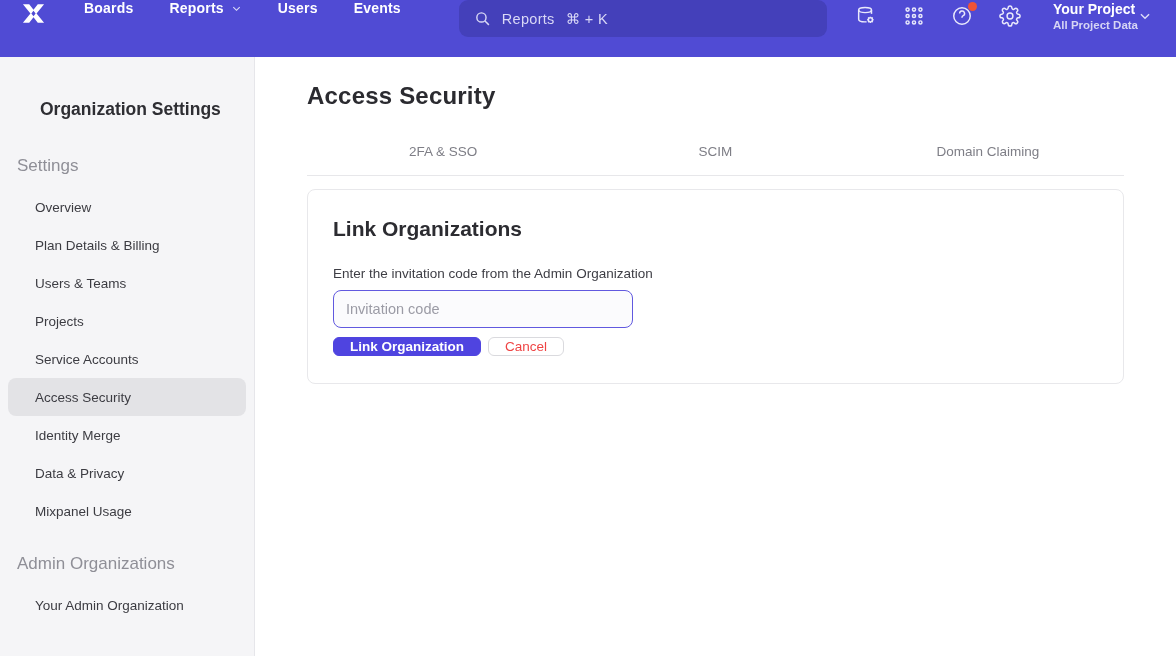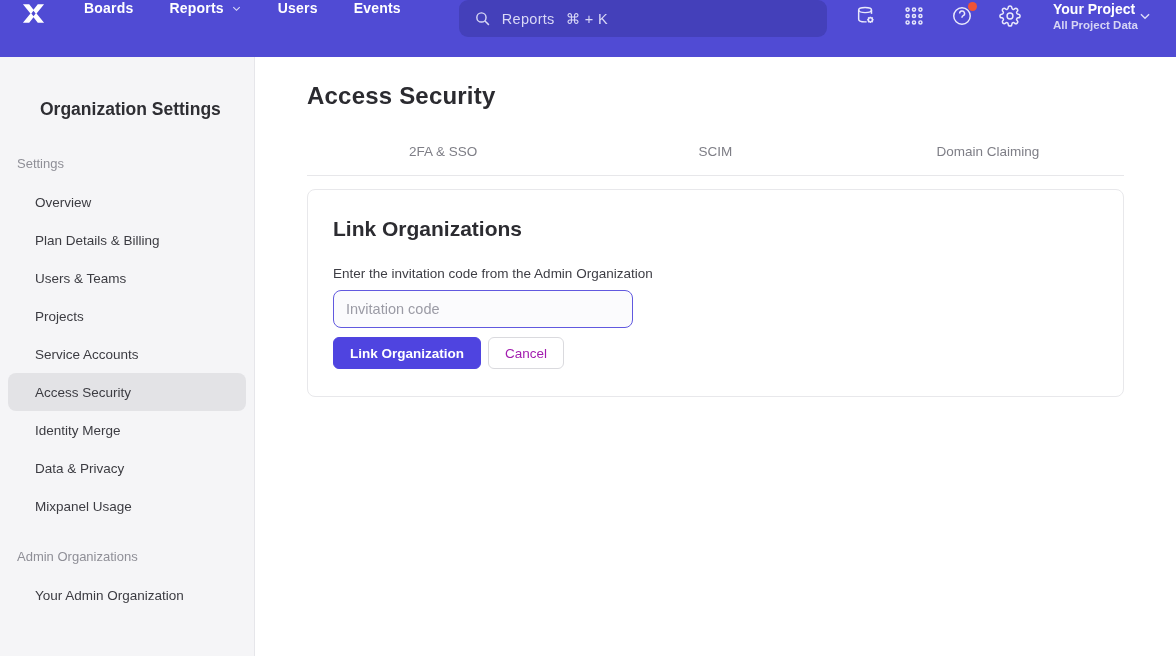--- a/index.html
+++ b/index.html
@@ -27,21 +27,21 @@
                border-radius:50%; }
   .project-switcher { display:flex; align-items:center; margin-left:6px; cursor:pointer; }
   .project-name { font-size:14px; font-weight:700; line-height:18px; color:#fff; }
   .project-sub { font-size:11.5px; font-weight:700; color:#d6d5f4; line-height:14px; }
 
   
   .app { display:flex; height:599px; }
   .sidebar { width:255px; background:#f5f5f7; border-right:1px solid #e6e6ea;
              flex:0 0 auto; }
   .sb-title { margin:42px 0 0 40px; font-size:17.5px; font-weight:700; color:#2e2e33; }
-  .sb-section-label { margin:36px 0 12px 17px; font-size:13px; color:#8f8f97; }
+  .sb-section-label { margin:36px 0 12px 17px; font-size:17px; color:#8f8f97; }
   .sb-item { height:38px; display:flex; align-items:center; padding-left:35px;
              font-size:13.5px; color:#3c3c42; cursor:pointer; }
   .sb-item.selected { background:#e3e3e6; border-radius:8px; margin:0 8px;
                       padding-left:27px; }
   .sb-section-label.second { margin-top:24px; }
 
   
   .main { flex:1; padding:0 52px; }
   .page-title { margin-top:25px; font-size:24px; font-weight:700; color:#2b2b30;
                 letter-spacing:.2px; }
@@ -54,24 +54,24 @@
   .card { margin-top:13px; border:1px solid #e8e8eb; border-radius:8px; background:#fff;
           padding:27px 25px 27px; }
   .card-title { font-size:21px; font-weight:700; color:#2c2c31; }
   .card-label { margin-top:25px; font-size:13.5px; color:#3e3e45; }
   .invite-input { margin-top:9px; width:300px; height:38px; border:1px solid #6159df;
                   border-radius:8px; background:#fbfbfd; padding:0 12px; font-size:14.5px;
                   color:#2e2e33; outline:none; display:block;
                   font-family:"Liberation Sans", sans-serif; }
   .invite-input::placeholder { color:#9b9ba5; }
   .btn-row { margin-top:9px; display:flex; gap:7px; }
-  .btn { height:32px; border-radius:6px; font-size:13.5px; padding:0 16px; cursor:pointer;
+  .btn { height:19px; border-radius:6px; font-size:13.5px; padding:0 16px; cursor:pointer;
          font-family:"Liberation Sans", sans-serif; display:flex; align-items:center; }
   .btn-primary { background:#4f44e0; color:#fff; border:1px solid #4f44e0; font-weight:700; }
-  .btn-secondary { background:#fff; color:#a21caf; border:1px solid #dadade; }
+  .btn-secondary { background:#fff; color:#ef4444; border:1px solid #dadade; }
 </style>
 </head>
 <body>
 
 <div class="navbar">
   <svg class="logo" viewBox="0 0 24 24">
     <path fill="#ffffff" fill-rule="evenodd" d="M2.6 3.8h5.6L12 8.7l3.8-4.9h5.6l-6.7 8.2 6.7 8.2h-5.6L12 15.3l-3.8 4.9H2.6l6.7-8.2z
          M12 9.6l1.9 2.4-1.9 2.4-1.9-2.4z"></path>
   </svg>
 

